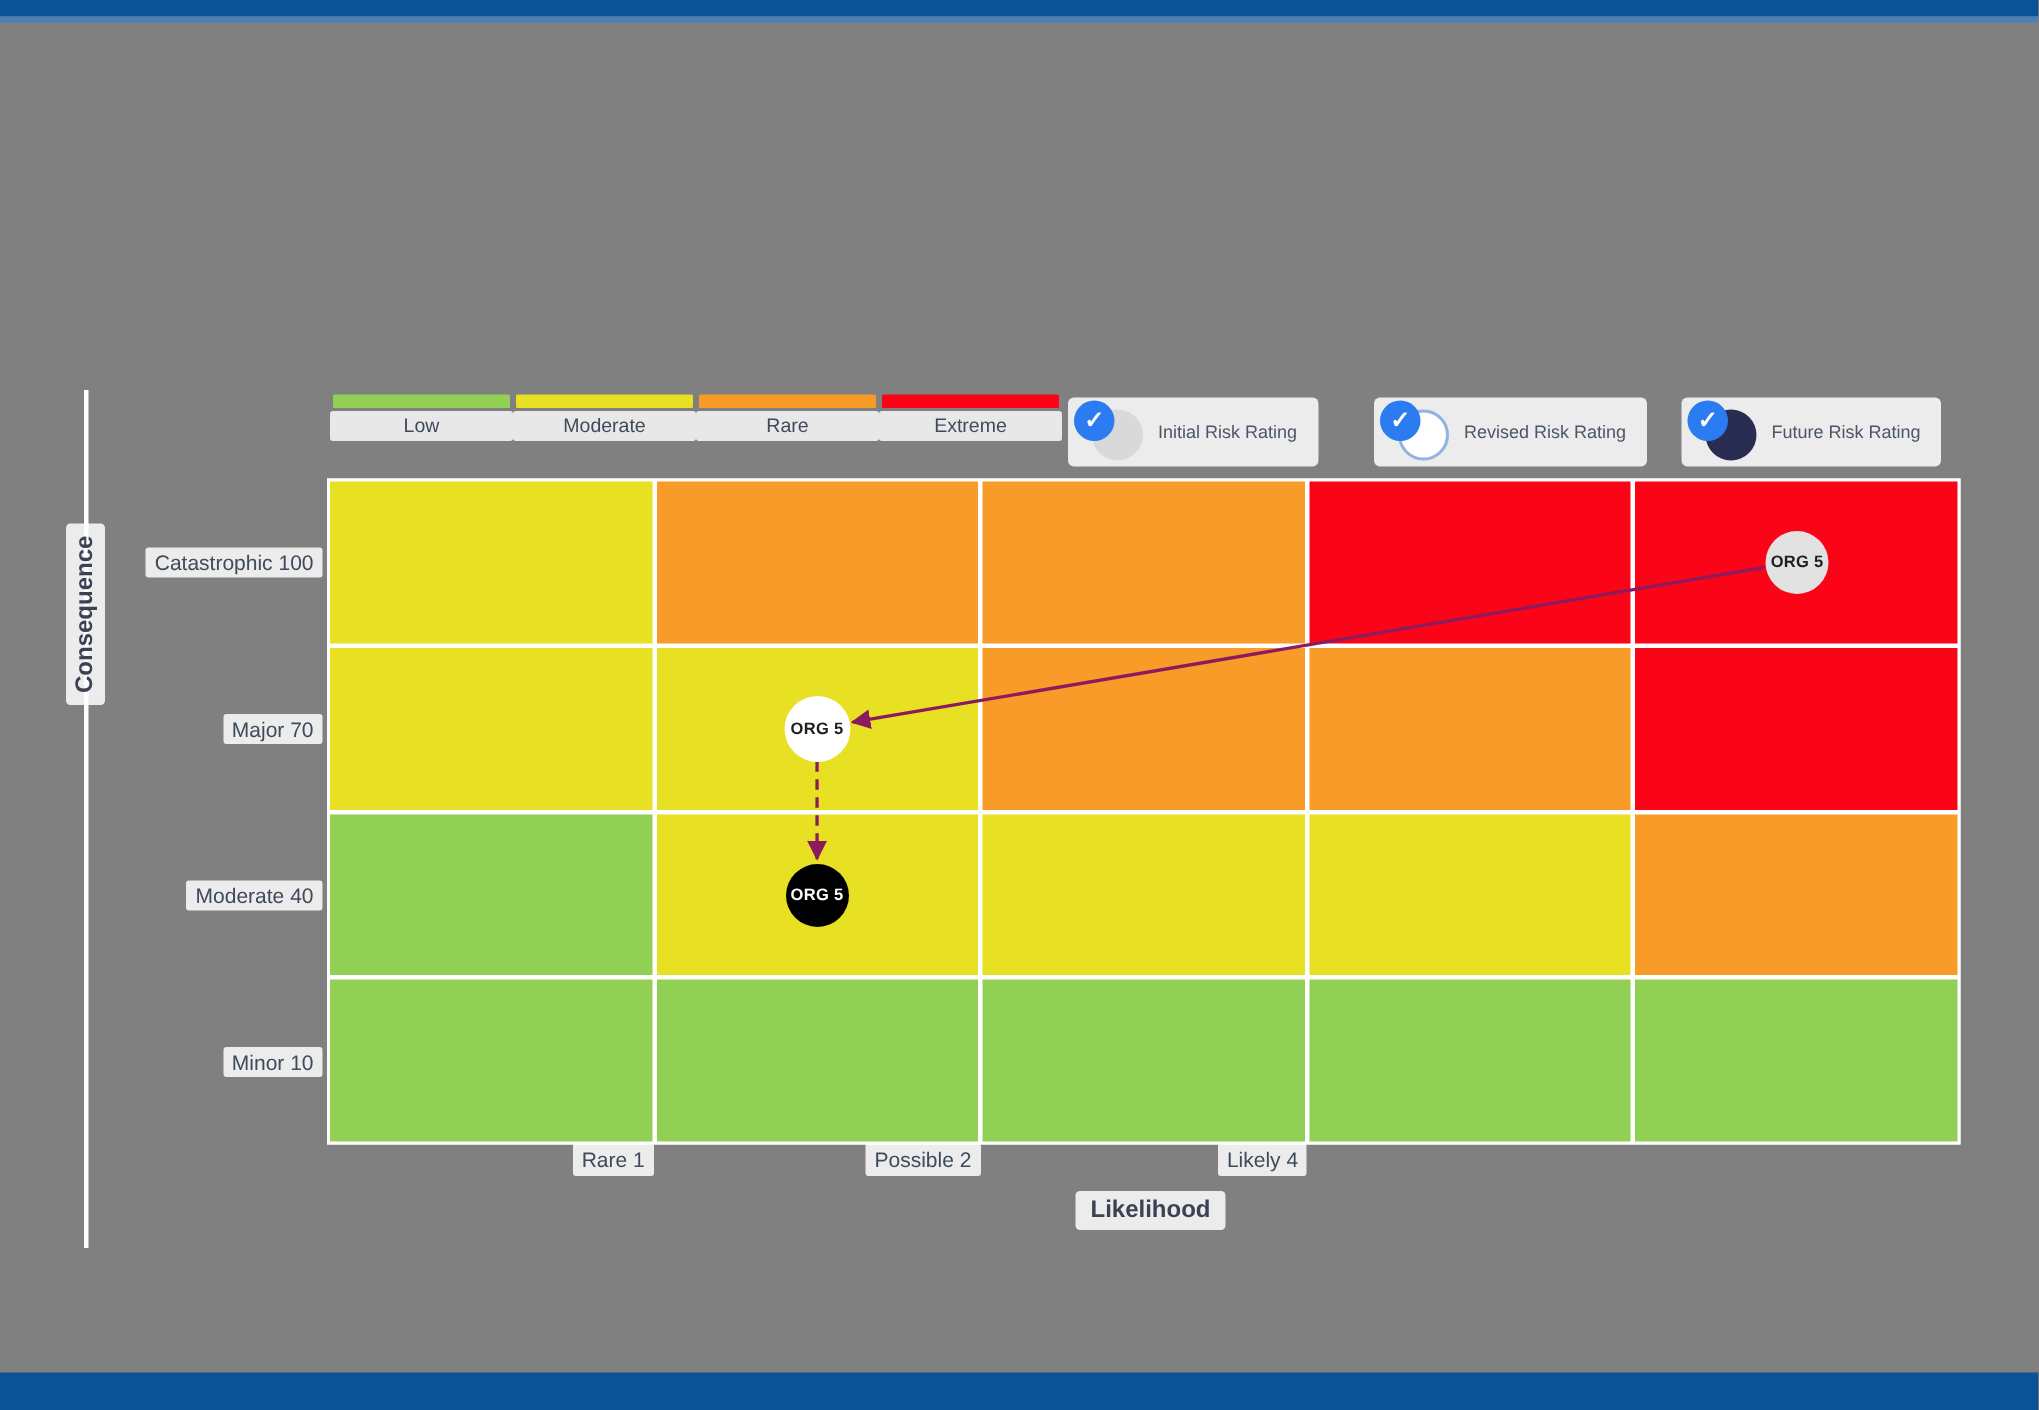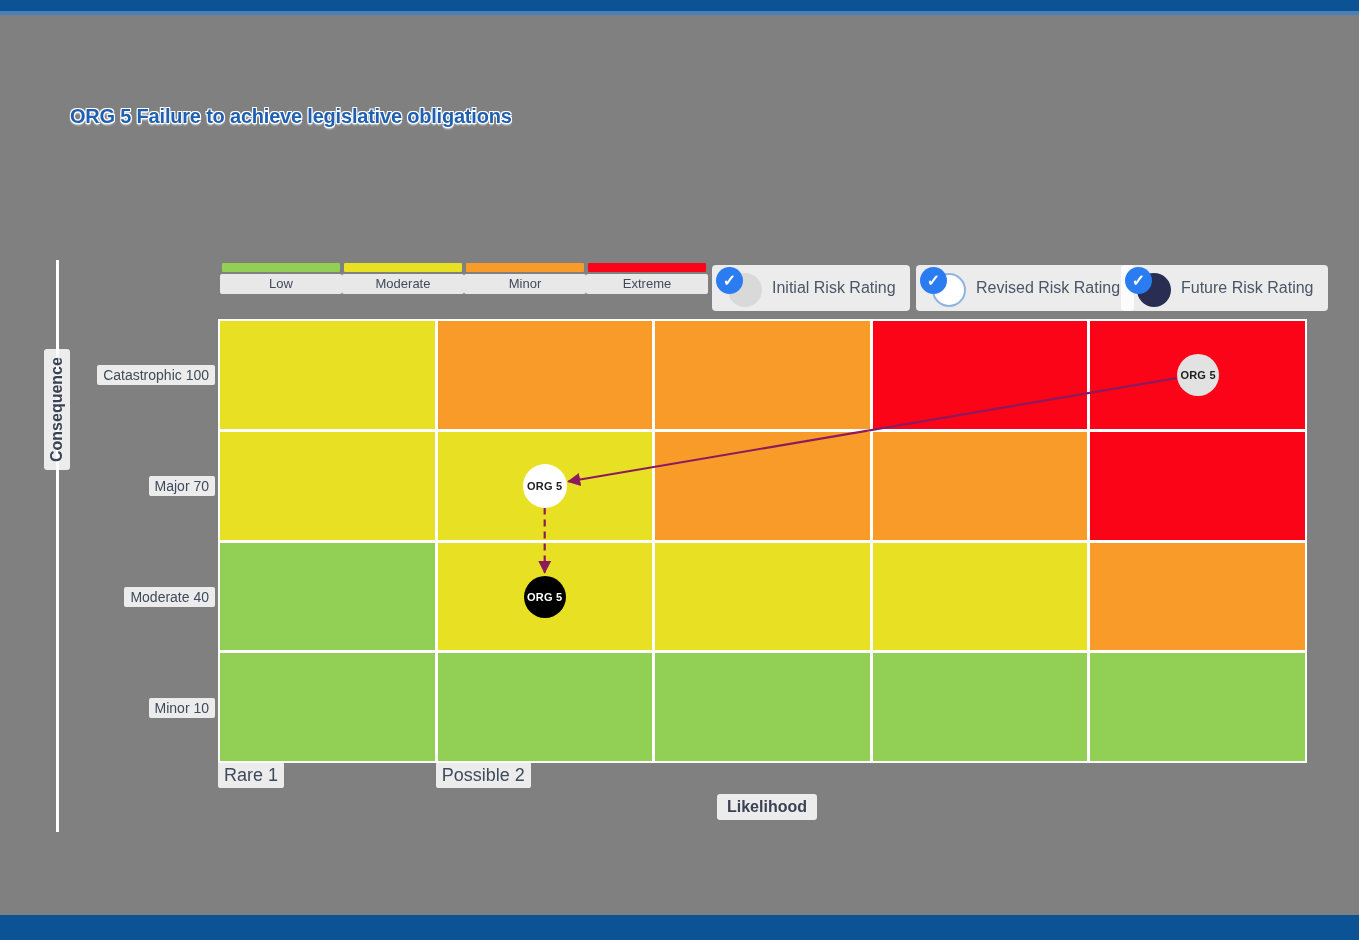--- a/index.html
+++ b/index.html
@@ -115,21 +115,21 @@
     width: 27px; height: 27px;
     border-radius: 50%;
     background: #2b7cf0;
     color: #ffffff;
     font-size: 16px;
     line-height: 27px;
     text-align: center;
     font-weight: bold;
   }
   .rating-text {
-    font-size: 16px;
+    font-size: 12px;
     color: #4b5666;
     margin-left: 4px;
   }
 
   
   .axis-line-y {
     position: absolute;
     left: 56px; top: 260px;
     width: 3px; height: 572px;
     background: #ffffff;
@@ -196,22 +196,22 @@
 
   
   #xtick-wrap {
     position: absolute;
     left: 218px; top: 765px;
     width: 1089px; height: 26px;
     display: grid;
     grid-template-columns: repeat(5, 1fr);
   }
   .xtick {
-    text-align: left;
-    font-size: 18px;
+    text-align: right;
+    font-size: 14px;
     color: #3f4a5a;
     white-space: nowrap;
   }
   .xtick span {
     background: rgba(255,255,255,0.85);
     padding: 3px 6px;
     border-radius: 2px;
   }
 
   
@@ -253,34 +253,33 @@
 </style>
 </head>
 <body>
 
 <div id="stage">
 
   <div class="chrome-bar-top"></div>
   <div class="chrome-bar-top-hl"></div>
   <div class="chrome-bar-bottom"></div>
 
-  <div class="chart-title">ORG 5 Failure to achieve legislative obligations</div>
 
   <div class="severity-legend" id="severity-legend">
       <div class="sev-item">
         <div class="sev-bar" style="background: rgb(146, 208, 85);"></div>
         <div class="sev-label">Low</div>
       </div>
       <div class="sev-item">
         <div class="sev-bar" style="background: rgb(232, 224, 34);"></div>
         <div class="sev-label">Moderate</div>
       </div>
       <div class="sev-item">
         <div class="sev-bar" style="background: rgb(249, 155, 40);"></div>
-        <div class="sev-label">Minor</div>
+        <div class="sev-label">Rare</div>
       </div>
       <div class="sev-item">
         <div class="sev-bar" style="background: rgb(252, 4, 24);"></div>
         <div class="sev-label">Extreme</div>
       </div>
     </div>
 
   <div class="rating-legend" id="legend-initial">
       <div class="rating-swatch-wrap">
         <div class="rating-swatch" style="background: rgb(217, 217, 217);"></div>
@@ -333,20 +332,21 @@
       <div class="cell" title="Minor 10 / Rare 1 - Low" style="background: rgb(146, 208, 85);"></div>
       <div class="cell" title="Minor 10 / Unlikely 2 - Low" style="background: rgb(146, 208, 85);"></div>
       <div class="cell" title="Minor 10 / Possible 3 - Low" style="background: rgb(146, 208, 85);"></div>
       <div class="cell" title="Minor 10 / Likely 4 - Low" style="background: rgb(146, 208, 85);"></div>
       <div class="cell" title="Minor 10 / Almost Certain 5 - Low" style="background: rgb(146, 208, 85);"></div>
     </div>
 
   <div id="xtick-wrap">
       <div class="xtick"><span>Rare 1</span></div>
       <div class="xtick"><span>Possible 2</span></div>
+      <div class="xtick"><span>Likely 4</span></div>
     </div>
 
   <div id="plot-overlay">
       <svg width="1089" height="444" style="position: absolute; left: 0px; top: 0px;">
         <defs>
           <marker id="arrow0" viewBox="0 0 10 10" refX="9" refY="5" markerWidth="6" markerHeight="6" orient="auto-start-reverse">
             <path d="M 0 0 L 10 5 L 0 10 z" fill="#8c1a5e"></path>
           </marker>
           <marker id="arrow1" viewBox="0 0 10 10" refX="9" refY="5" markerWidth="6" markerHeight="6" orient="auto-start-reverse">
             <path d="M 0 0 L 10 5 L 0 10 z" fill="#8c1a5e"></path>

